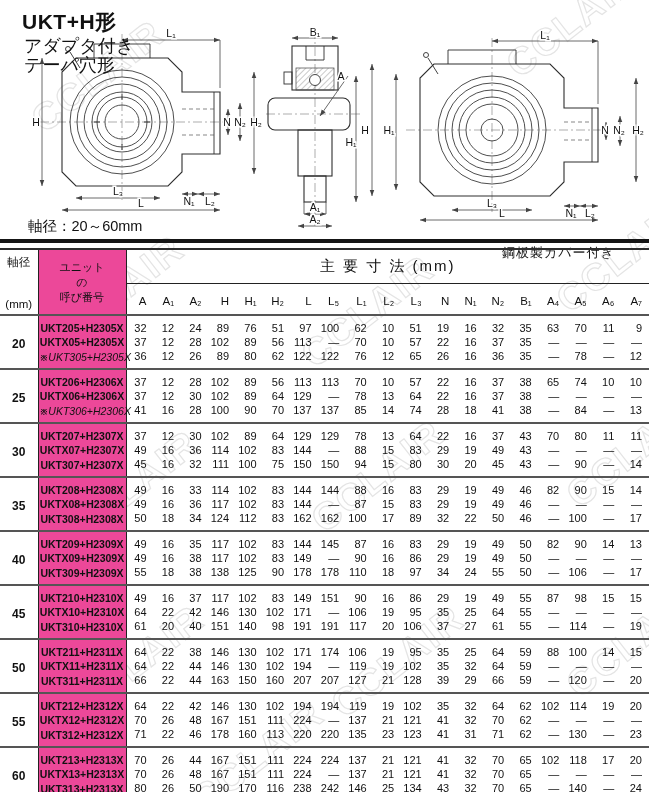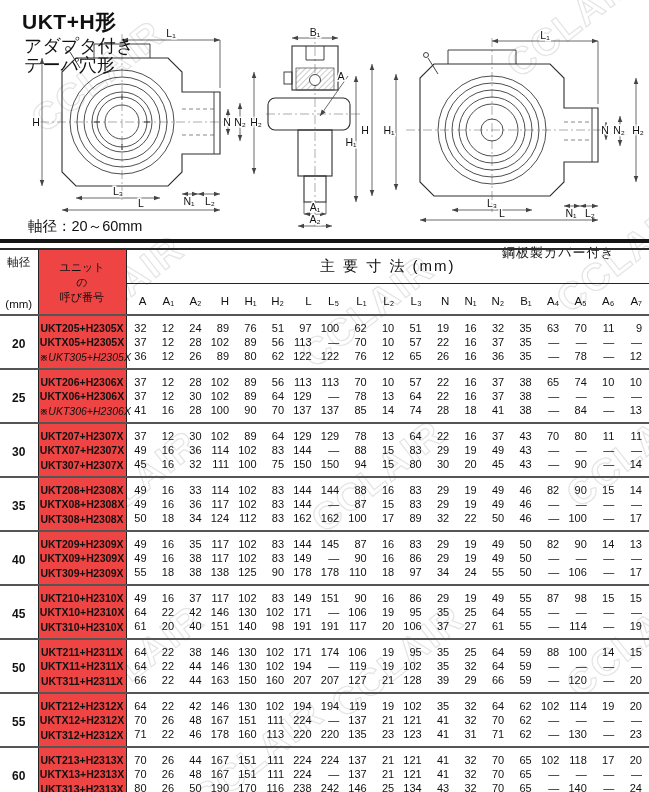--- a/index.html
+++ b/index.html
@@ -38,21 +38,21 @@
   table.dims{
     position:absolute;left:0;top:248px;width:649px;z-index:2;
     border-collapse:collapse;table-layout:fixed;
     border-top:2px solid #2b2b2b;border-bottom:2px solid #4a4a4a;
     font-size:11px;
   }
   table.dims thead{border-bottom:1px solid #222;border-radius:13px;}
   table.dims tbody{border-top:2px solid #555;}
   th,td{margin:0;}
   .c-size{width:38px;text-align:center;font-weight:bold;border-right:1px solid #222;background:#fff;}
-  .c-name{width:88px;background:#ef4444;border-right:1px solid #222;text-align:center;
+  .c-name{width:88px;background:#ec4899;border-right:1px solid #222;text-align:center;
           font-weight:bold;font-size:10.5px;white-space:nowrap;}
   .c-name.italic{font-style:italic;font-weight:normal;}
   th.c-size{font-size:11.5px;font-weight:normal;vertical-align:middle;padding:4px 0;}
   th.c-name{font-size:11px;font-weight:normal;line-height:15px;vertical-align:middle;}
   th.c-span{border-bottom:1px solid #222;font-size:15px;font-weight:normal;
             text-align:center;padding:7px 0;letter-spacing:2px;}
   th.c-head{font-weight:normal;font-size:11.5px;text-align:right;padding:11px 7px 7px 0;}
   td.c-val{text-align:right;padding:0 7px 0 0;line-height:14px;font-size:11px;}
   tr.row-first td{padding-top:5px;}
   tr.row-last td{padding-bottom:5px;}

